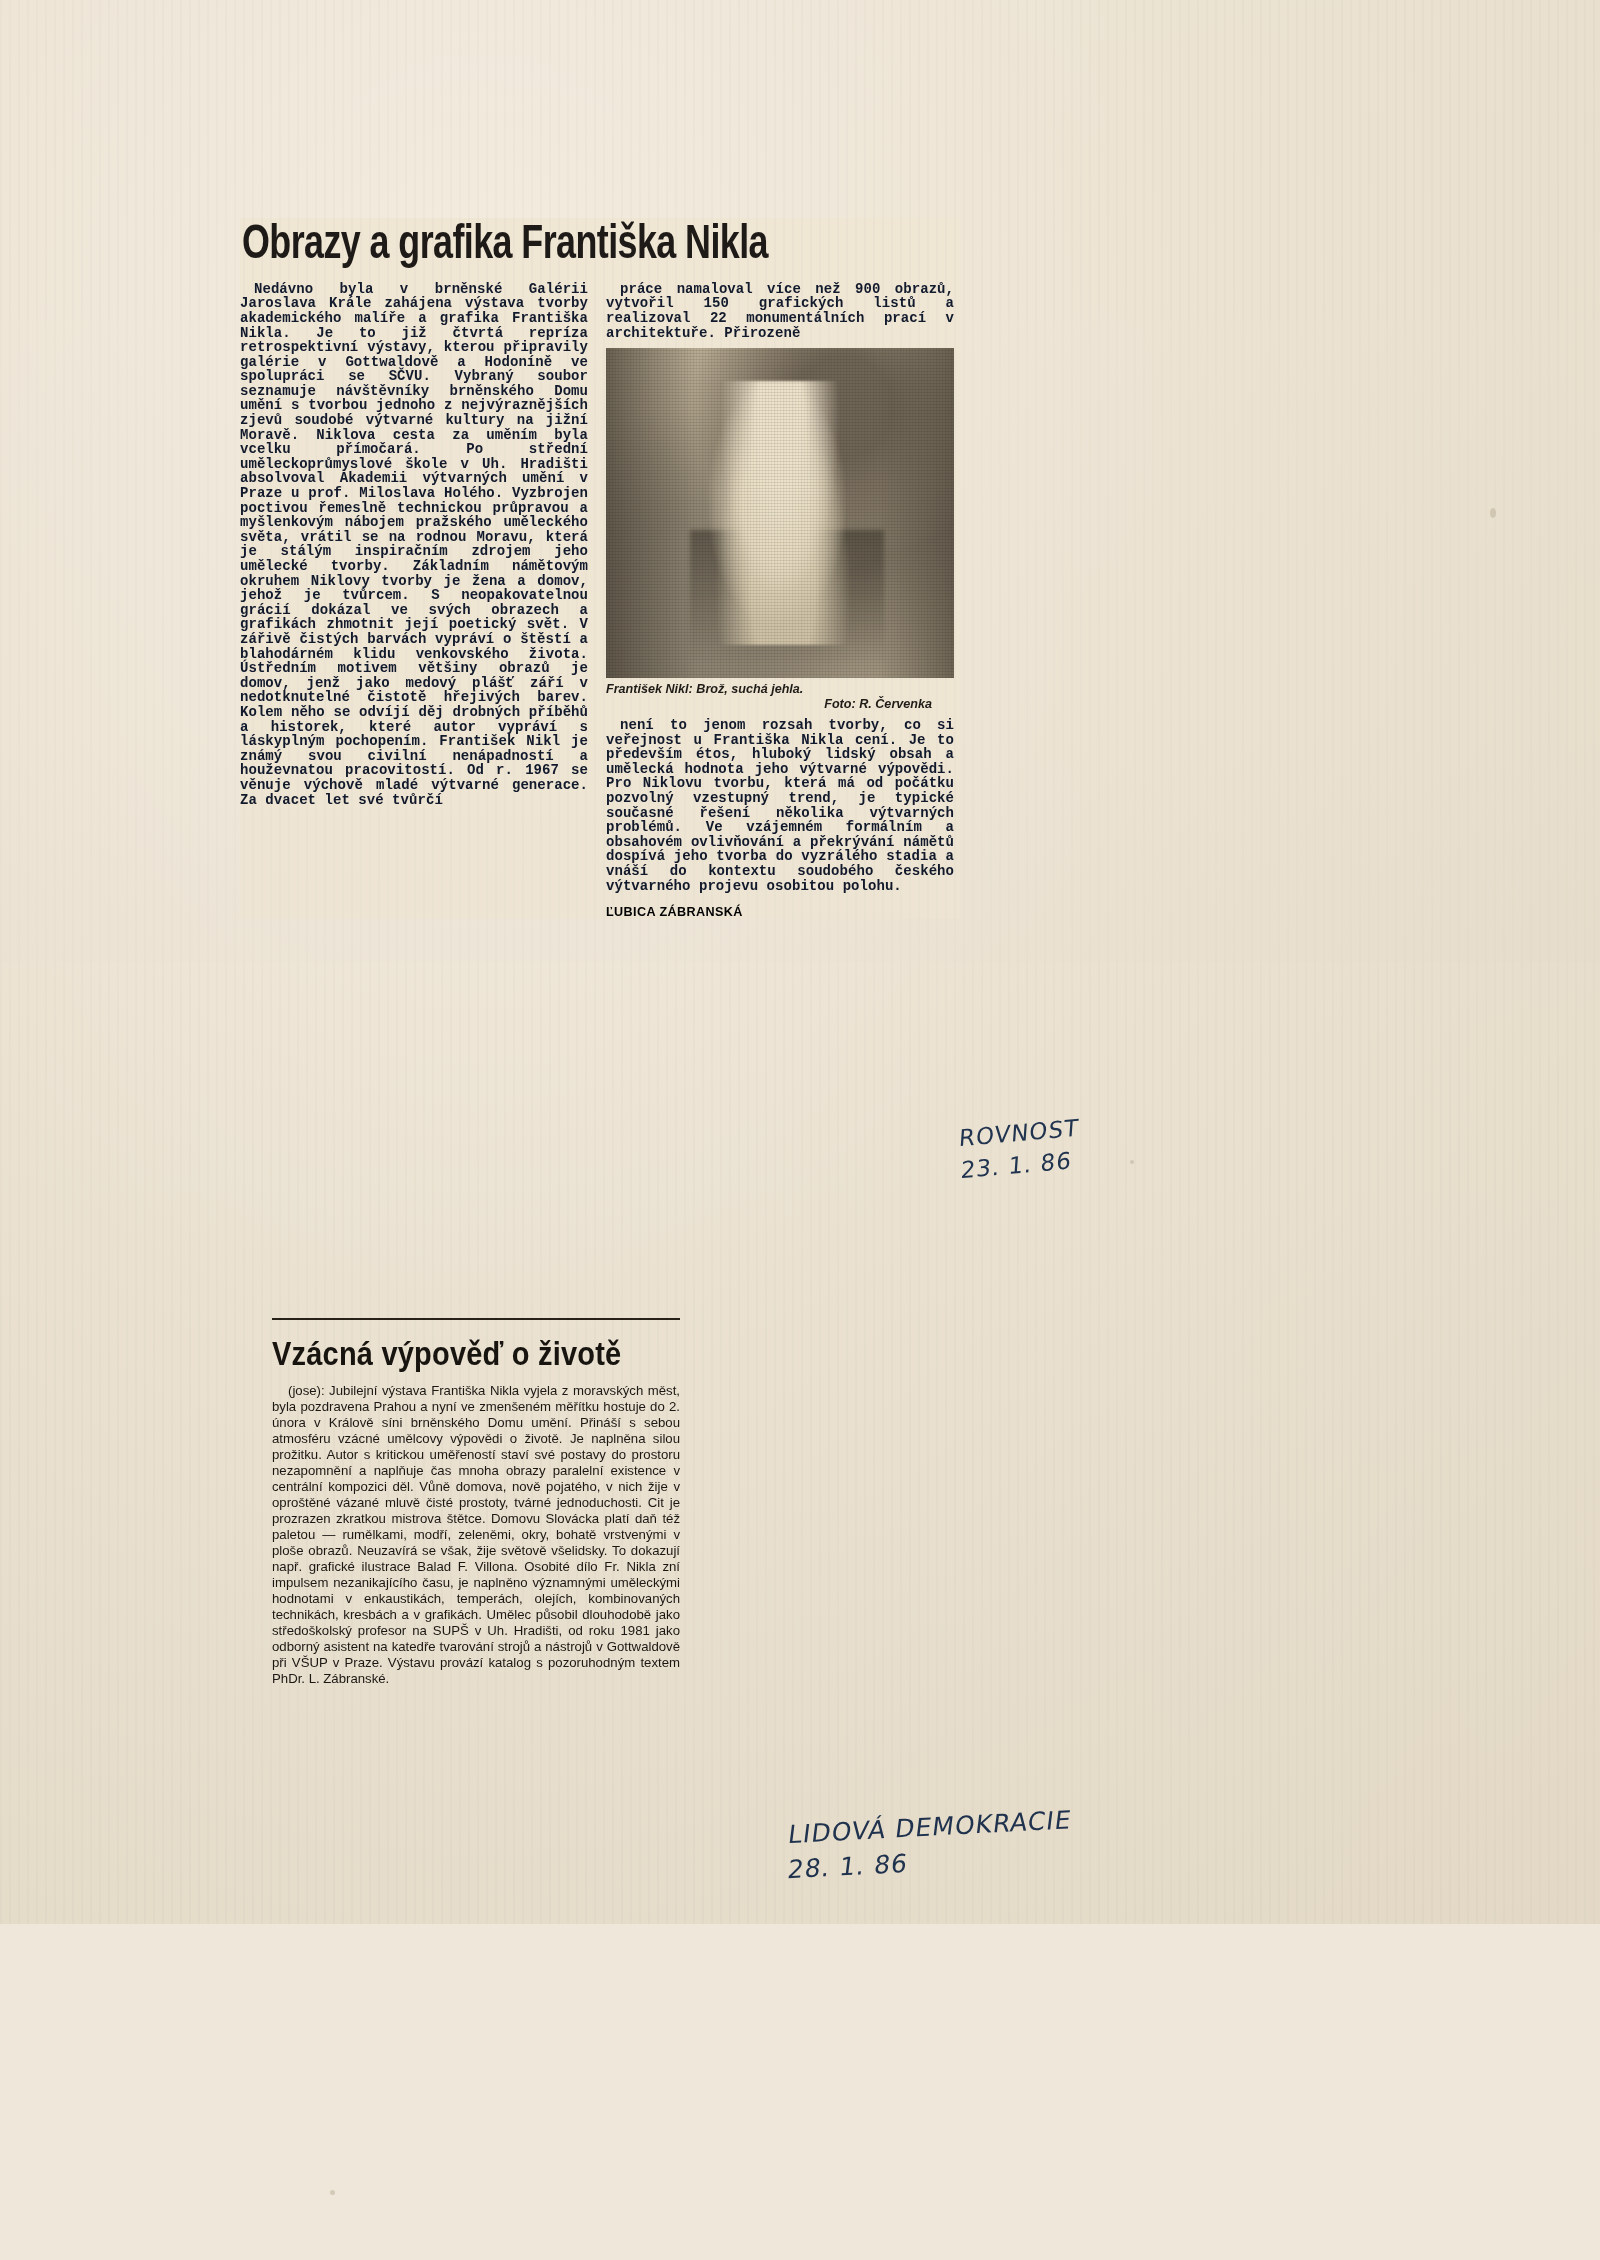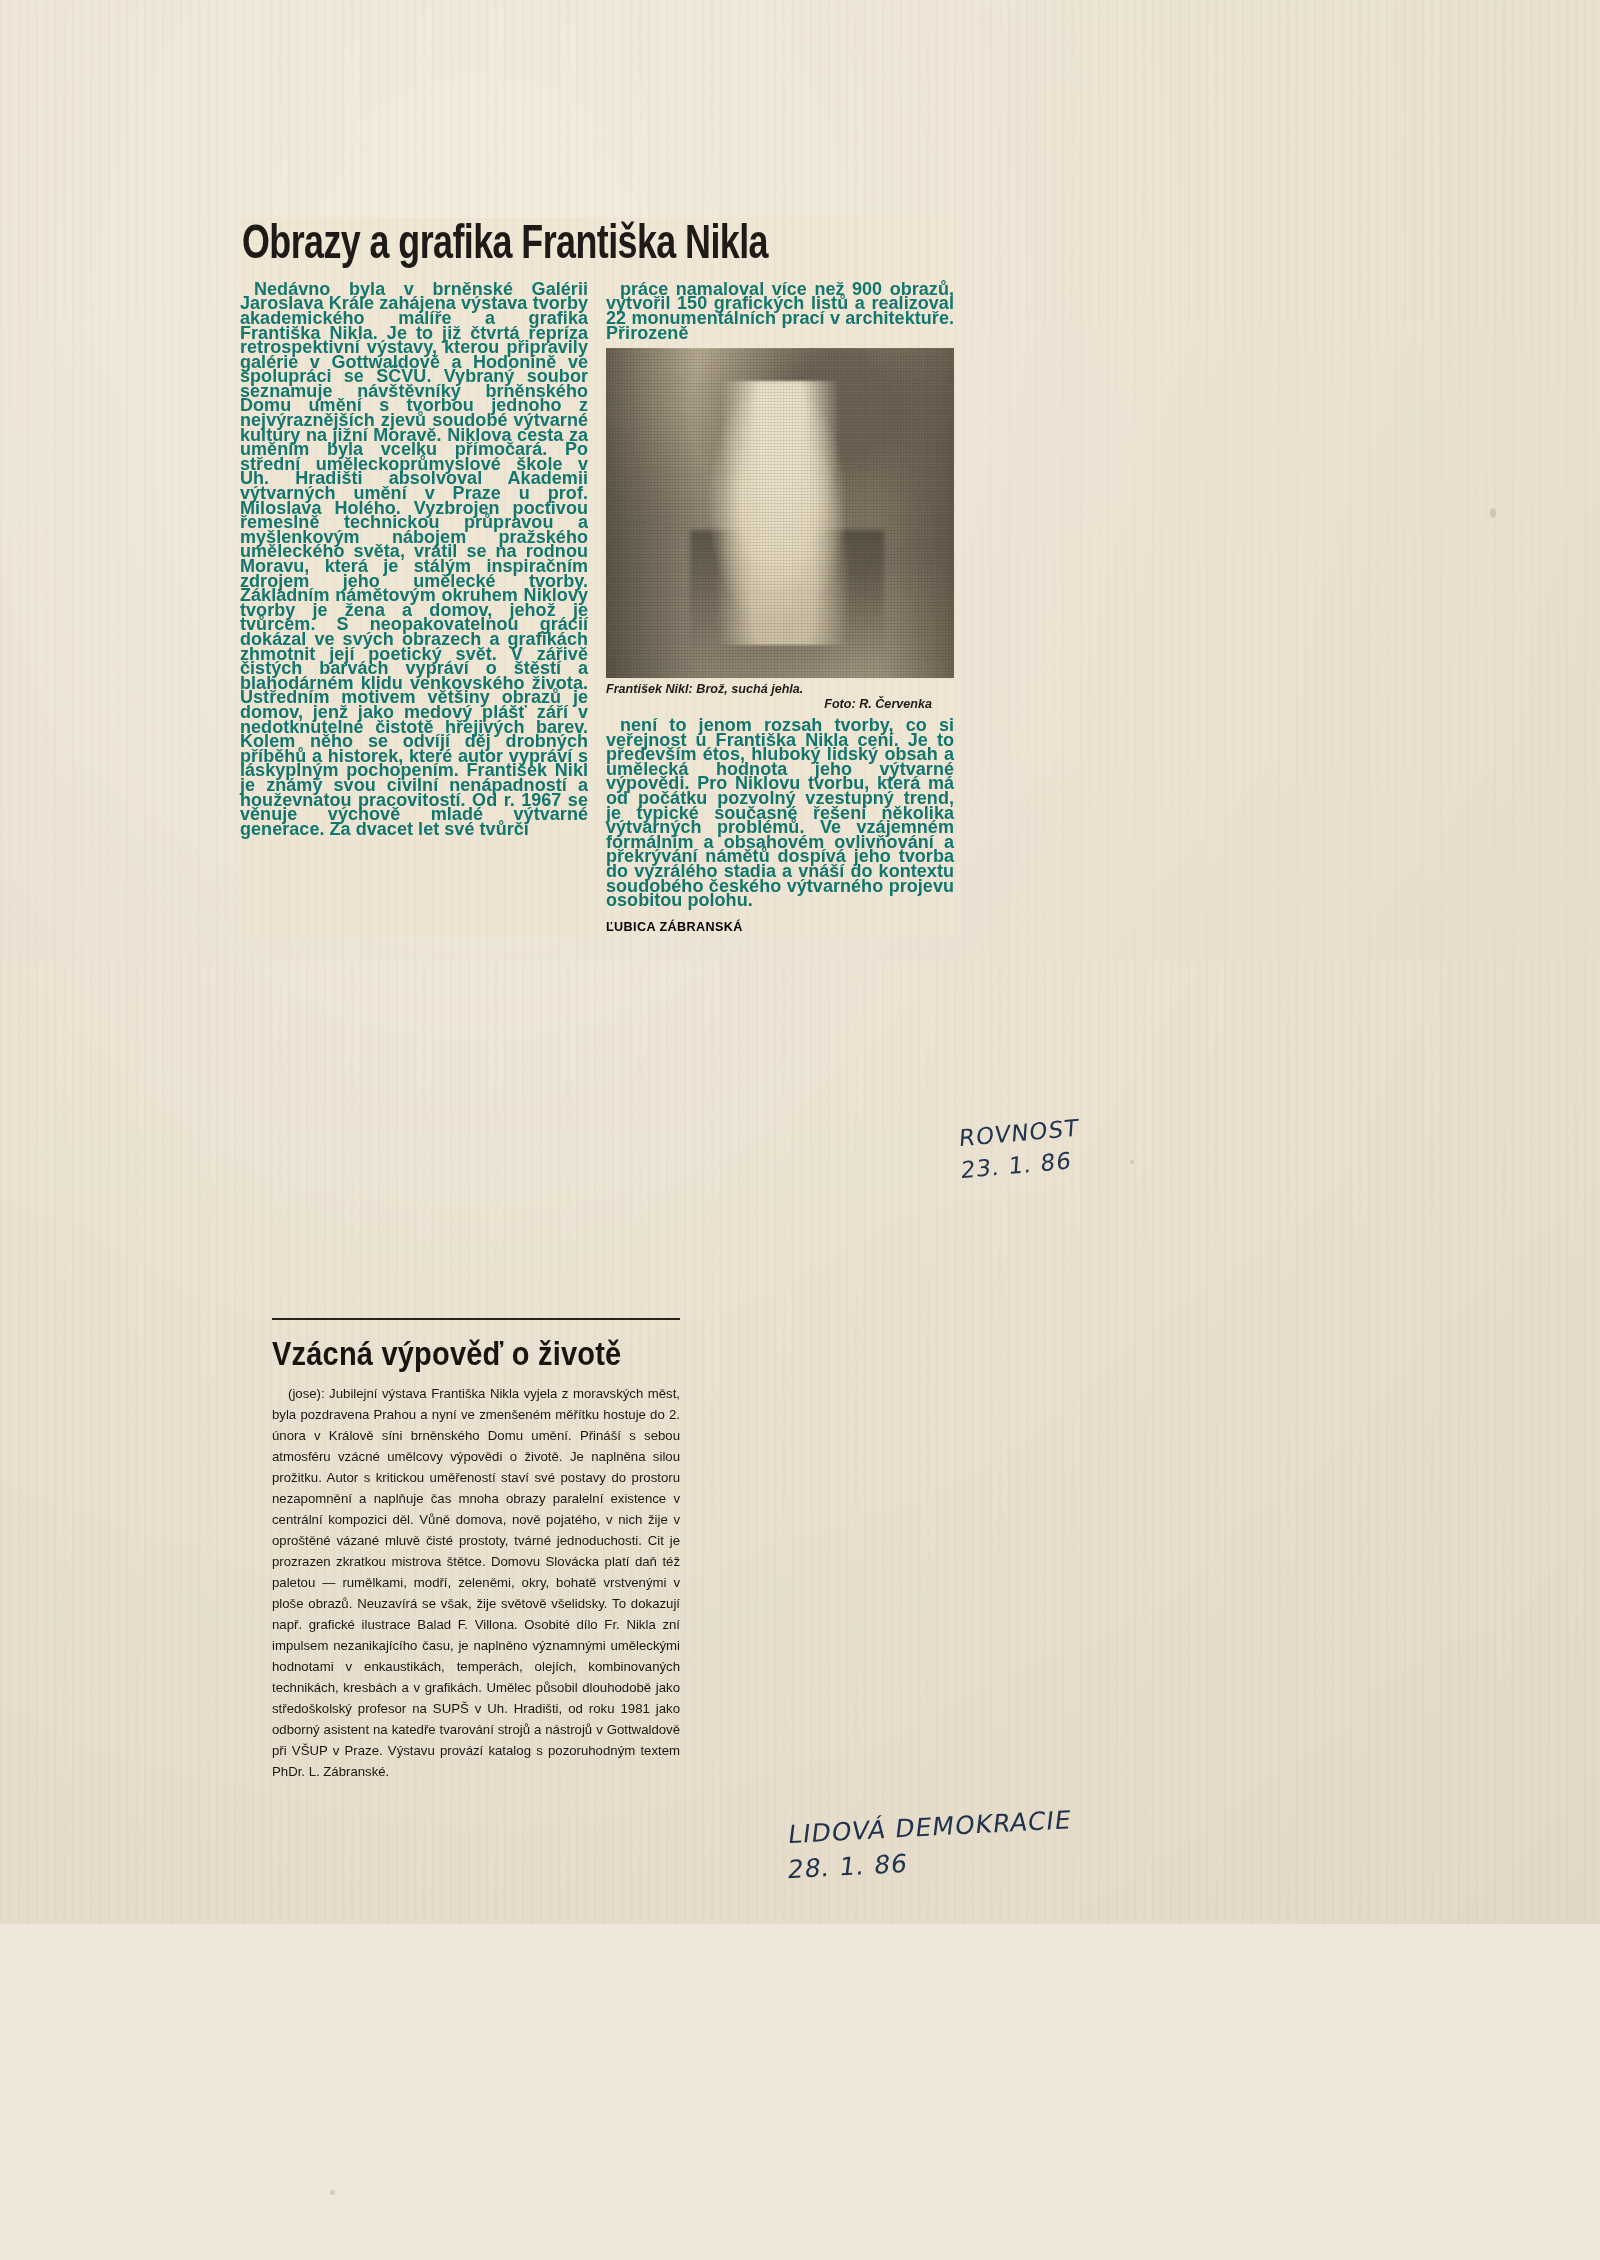--- a/index.html
+++ b/index.html
@@ -62,24 +62,24 @@
   }
   .cols {
     display: flex;
     gap: 18px;
     align-items: flex-start;
   }
   .col {
     width: 348px;
   }
   .body-text {
-    font-family: Liberation Sans, sans-serif;
-    font-size: 18px;
+    font-family: Liberation Mono, monospace;
+    font-size: 14px;
     line-height: 14.6px;
-    color: #0f766e;
+    color: #0f172a;
     text-align: justify;
     font-weight: 600;
     letter-spacing: 0.05px;
     hyphens: auto;
   }
   .body-text p { margin: 0 0 0 0; text-indent: 14px; }
   .photo-wrap { margin-bottom: 6px; }
   .photo {
     width: 348px;
     height: 330px;
@@ -190,21 +190,21 @@
     font-size: 29px;
     font-weight: 700;
     color: #17130f;
     letter-spacing: .2px;
     margin: 0 0 14px 0;
     transform: scaleY(1.12);
     transform-origin: left top;
   }
   .body2 {
     font-size: 13.2px;
-    line-height: 21px;
+    line-height: 16px;
     color: #1b1713;
     text-align: justify;
     font-weight: 500;
   }
   .body2 p { margin: 0; text-indent: 16px; }
   
   .speck {
     position:absolute;
     background:#b9ae97;
     border-radius:50%;

